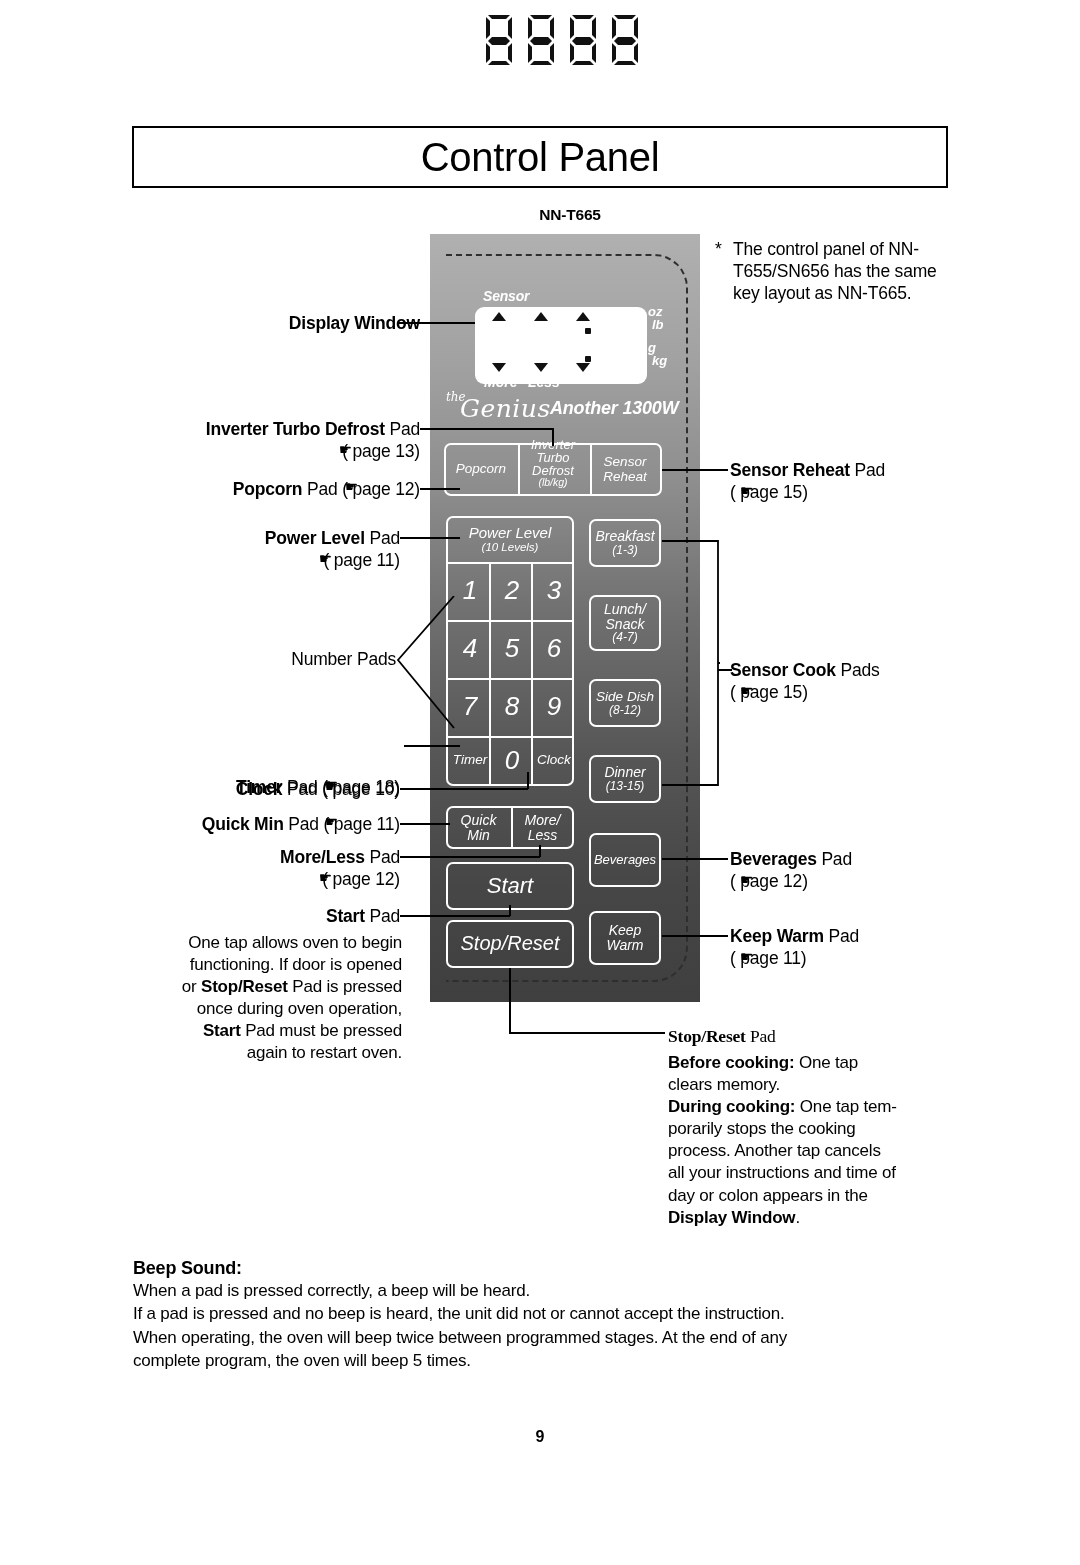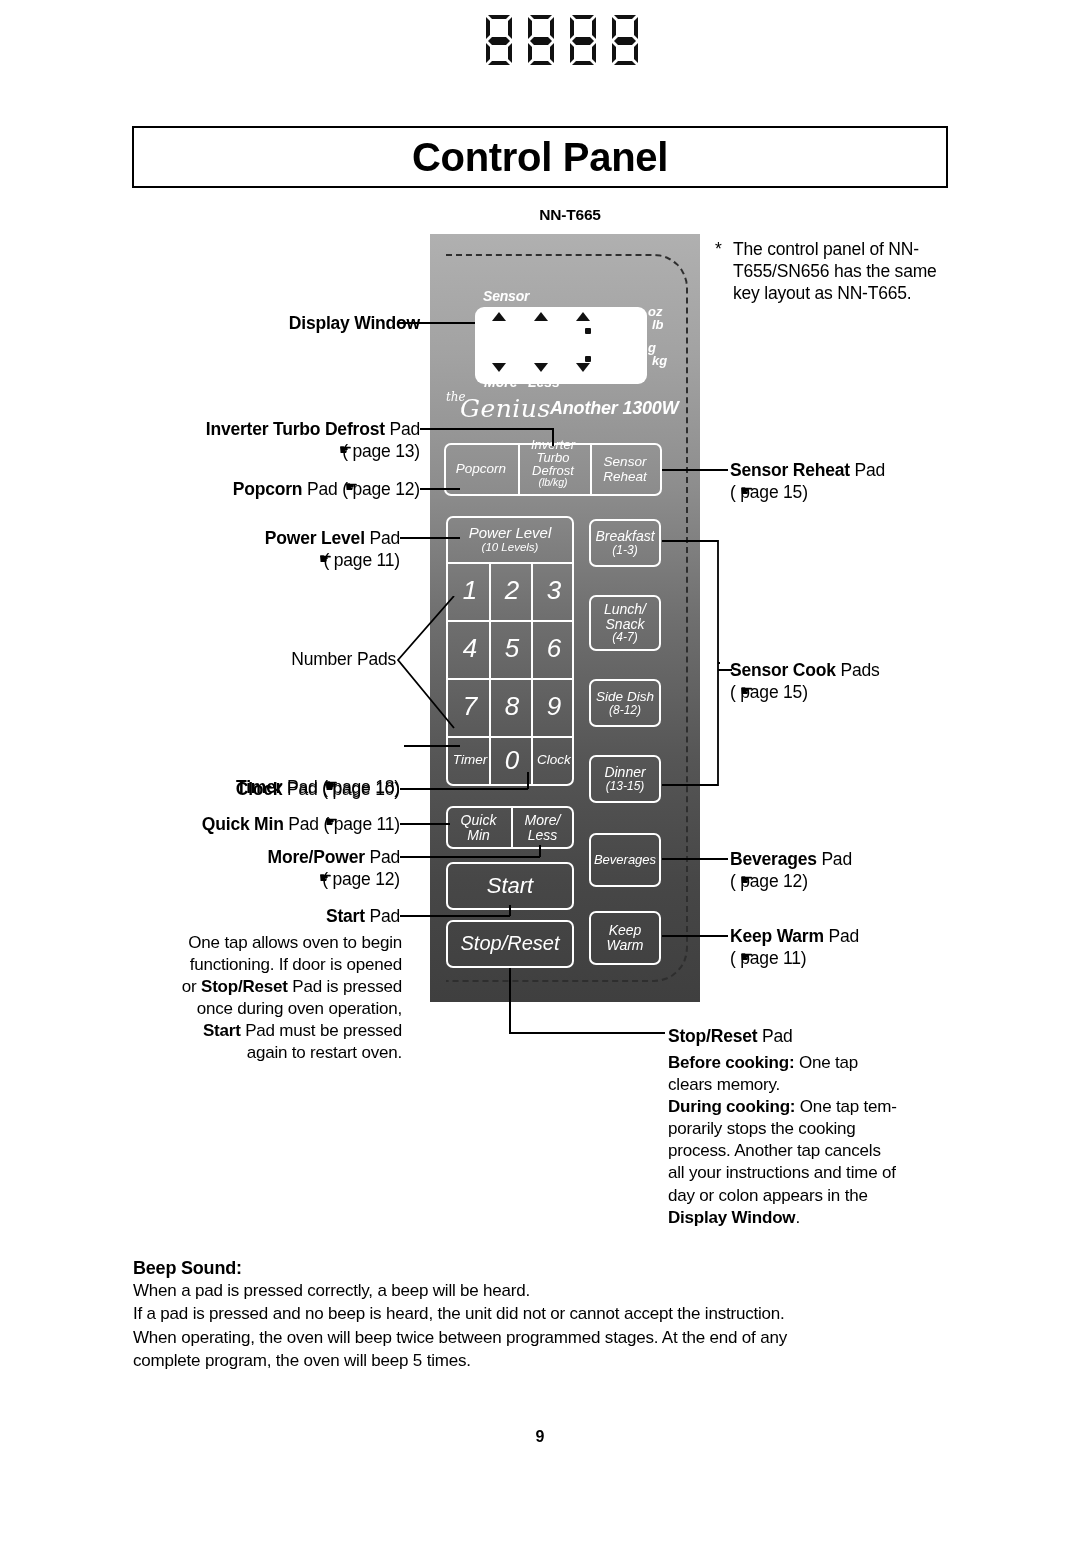--- a/index.html
+++ b/index.html
@@ -8,21 +8,21 @@
     font-family:"Liberation Sans",sans-serif;color:#000;
   }
   .page{position:absolute;inset:0;}
 
   
   #title-box{
     position:absolute;left:132px;top:126px;width:816px;height:62px;
     border:2px solid #000;box-sizing:border-box;
     display:flex;align-items:center;justify-content:center;
   }
-  #title-text{font-size:40px;font-weight:bold;letter-spacing:-0.3px;}
+  #title-text{font-size:40px;font-weight:normal;letter-spacing:-0.3px;}
 
   #model-label{
     position:absolute;left:430px;top:206px;width:280px;text-align:center;
     font-size:15.5px;font-weight:bold;letter-spacing:-0.2px;
   }
 
   
   #panel{
     position:absolute;left:430px;top:234px;width:270px;height:768px;
     background:linear-gradient(180deg,#b0b0b0 0%,#a2a2a2 16%,#8d8d8d 33%,
@@ -388,21 +388,21 @@
   <div class="ll lh" style="left:400px;top:788px;width:128px;"></div>
   <div class="ll lv" style="left:527px;top:772px;height:17px;"></div>
 
   <div class="ann r" style="left:108px;top:813px;width:292px;">
     <b>Quick Min</b><span> Pad ( page 11)</span>
     <span class="hand" style="position:absolute;right:62px;">☛</span>
   </div>
   <div class="ll lh" style="left:400px;top:823px;width:50px;"></div>
 
   <div class="ann r" style="left:108px;top:846px;width:292px;">
-    <b>More/Power</b><span> Pad</span><br>
+    <b>More/Less</b><span> Pad</span><br>
     <span>( page 12)</span>
     <span class="hand" style="position:absolute;right:68px;margin-top:1px;">☛</span>
   </div>
   <div class="ll lh" style="left:400px;top:856px;width:140px;"></div>
   <div class="ll lv" style="left:539px;top:845px;height:12px;"></div>
 
   <div class="ann r" style="left:108px;top:905px;width:292px;">
     <b>Start</b><span> Pad</span>
   </div>
   <div class="ll lh" style="left:400px;top:915px;width:110px;"></div>
@@ -442,21 +442,21 @@
   </div>
   <div class="ll lh" style="left:662px;top:858px;width:66px;"></div>
 
   <div class="ann l" style="left:730px;top:925px;width:240px;">
     <b>Keep Warm</b><span> Pad</span><br>
     <span>( page 11)</span>
     <span class="hand" style="position:absolute;left:10px;margin-top:1px;">☛</span>
   </div>
   <div class="ll lh" style="left:662px;top:935px;width:66px;"></div>
 
-  <div class="ann l" style="left:668px;top:1025px;width:290px;">
+  <div class="ann l" style="left:668px;top:1025px;width:290px;font-family:Liberation Serif, serif;">
     <b>Stop/Reset</b><span> Pad</span>
   </div>
   <div class="ll lv" style="left:509px;top:968px;height:64px;"></div>
   <div class="ll lh" style="left:509px;top:1032px;width:156px;"></div>
 
   <div class="para" style="left:668px;top:1052px;width:292px;">
     <b>Before cooking:</b><span> One tap</span><br>
     <span>clears memory.</span><br>
     <b>During cooking:</b><span> One tap tem-</span><br>
     <span>porarily stops the cooking</span><br>

